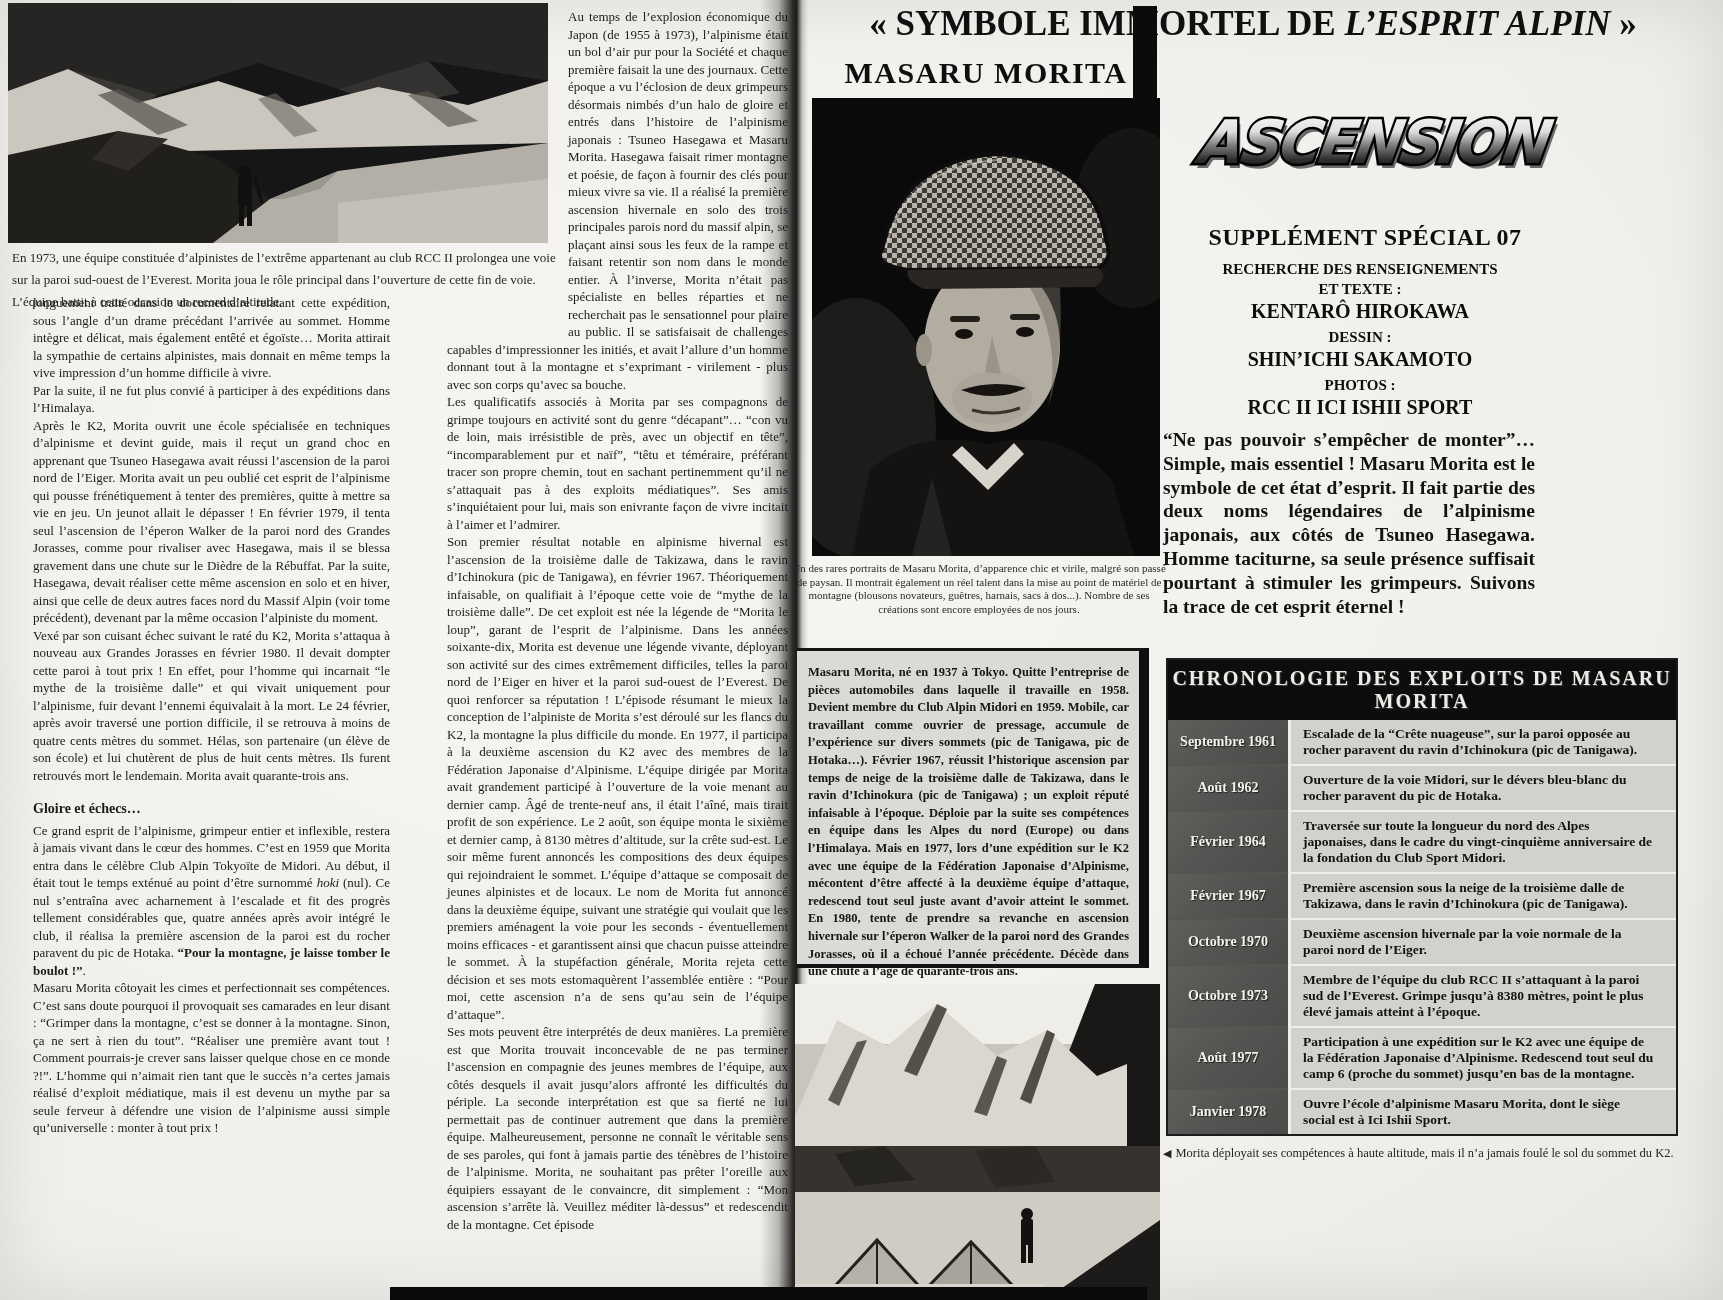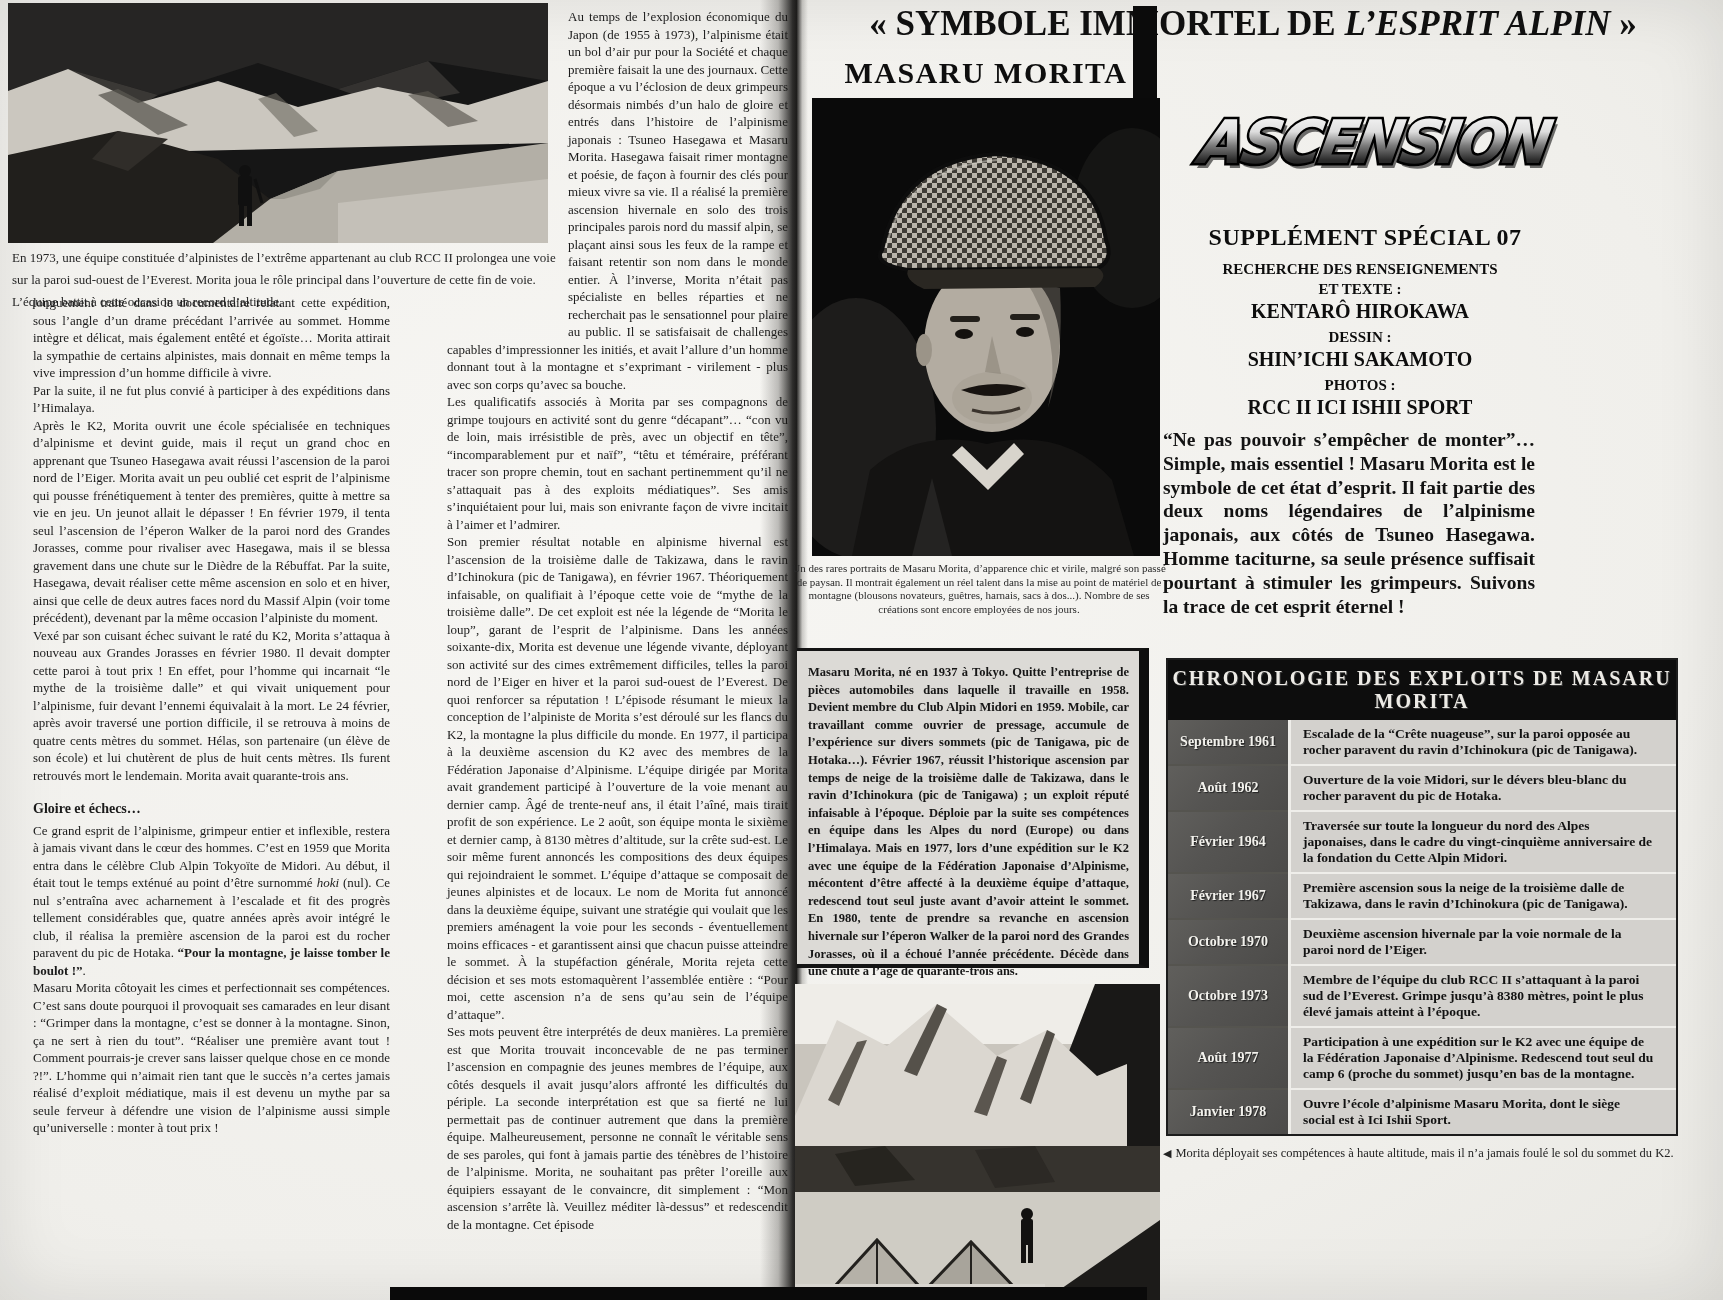--- a/index.html
+++ b/index.html
@@ -217,21 +217,21 @@
         <tr>
           <td class="cdate">Septembre 1961</td>
           <td class="cevent">Escalade de la “Crête nuageuse”, sur la paroi opposée au rocher paravent du ravin d’Ichinokura (pic de Tanigawa).</td>
         </tr>
         <tr>
           <td class="cdate">Août 1962</td>
           <td class="cevent">Ouverture de la voie Midori, sur le dévers bleu-blanc du rocher paravent du pic de Hotaka.</td>
         </tr>
         <tr>
           <td class="cdate">Février 1964</td>
-          <td class="cevent">Traversée sur toute la longueur du nord des Alpes japonaises, dans le cadre du vingt-cinquième anniversaire de la fondation du Cette Alpin Midori.</td>
+          <td class="cevent">Traversée sur toute la longueur du nord des Alpes japonaises, dans le cadre du vingt-cinquième anniversaire de la fondation du Club Sport Midori.</td>
         </tr>
         <tr>
           <td class="cdate">Février 1967</td>
           <td class="cevent">Première ascension sous la neige de la troisième dalle de Takizawa, dans le ravin d’Ichinokura (pic de Tanigawa).</td>
         </tr>
         <tr>
           <td class="cdate">Octobre 1970</td>
           <td class="cevent">Deuxième ascension hivernale par la voie normale de la paroi nord de l’Eiger.</td>
         </tr>
         <tr>

